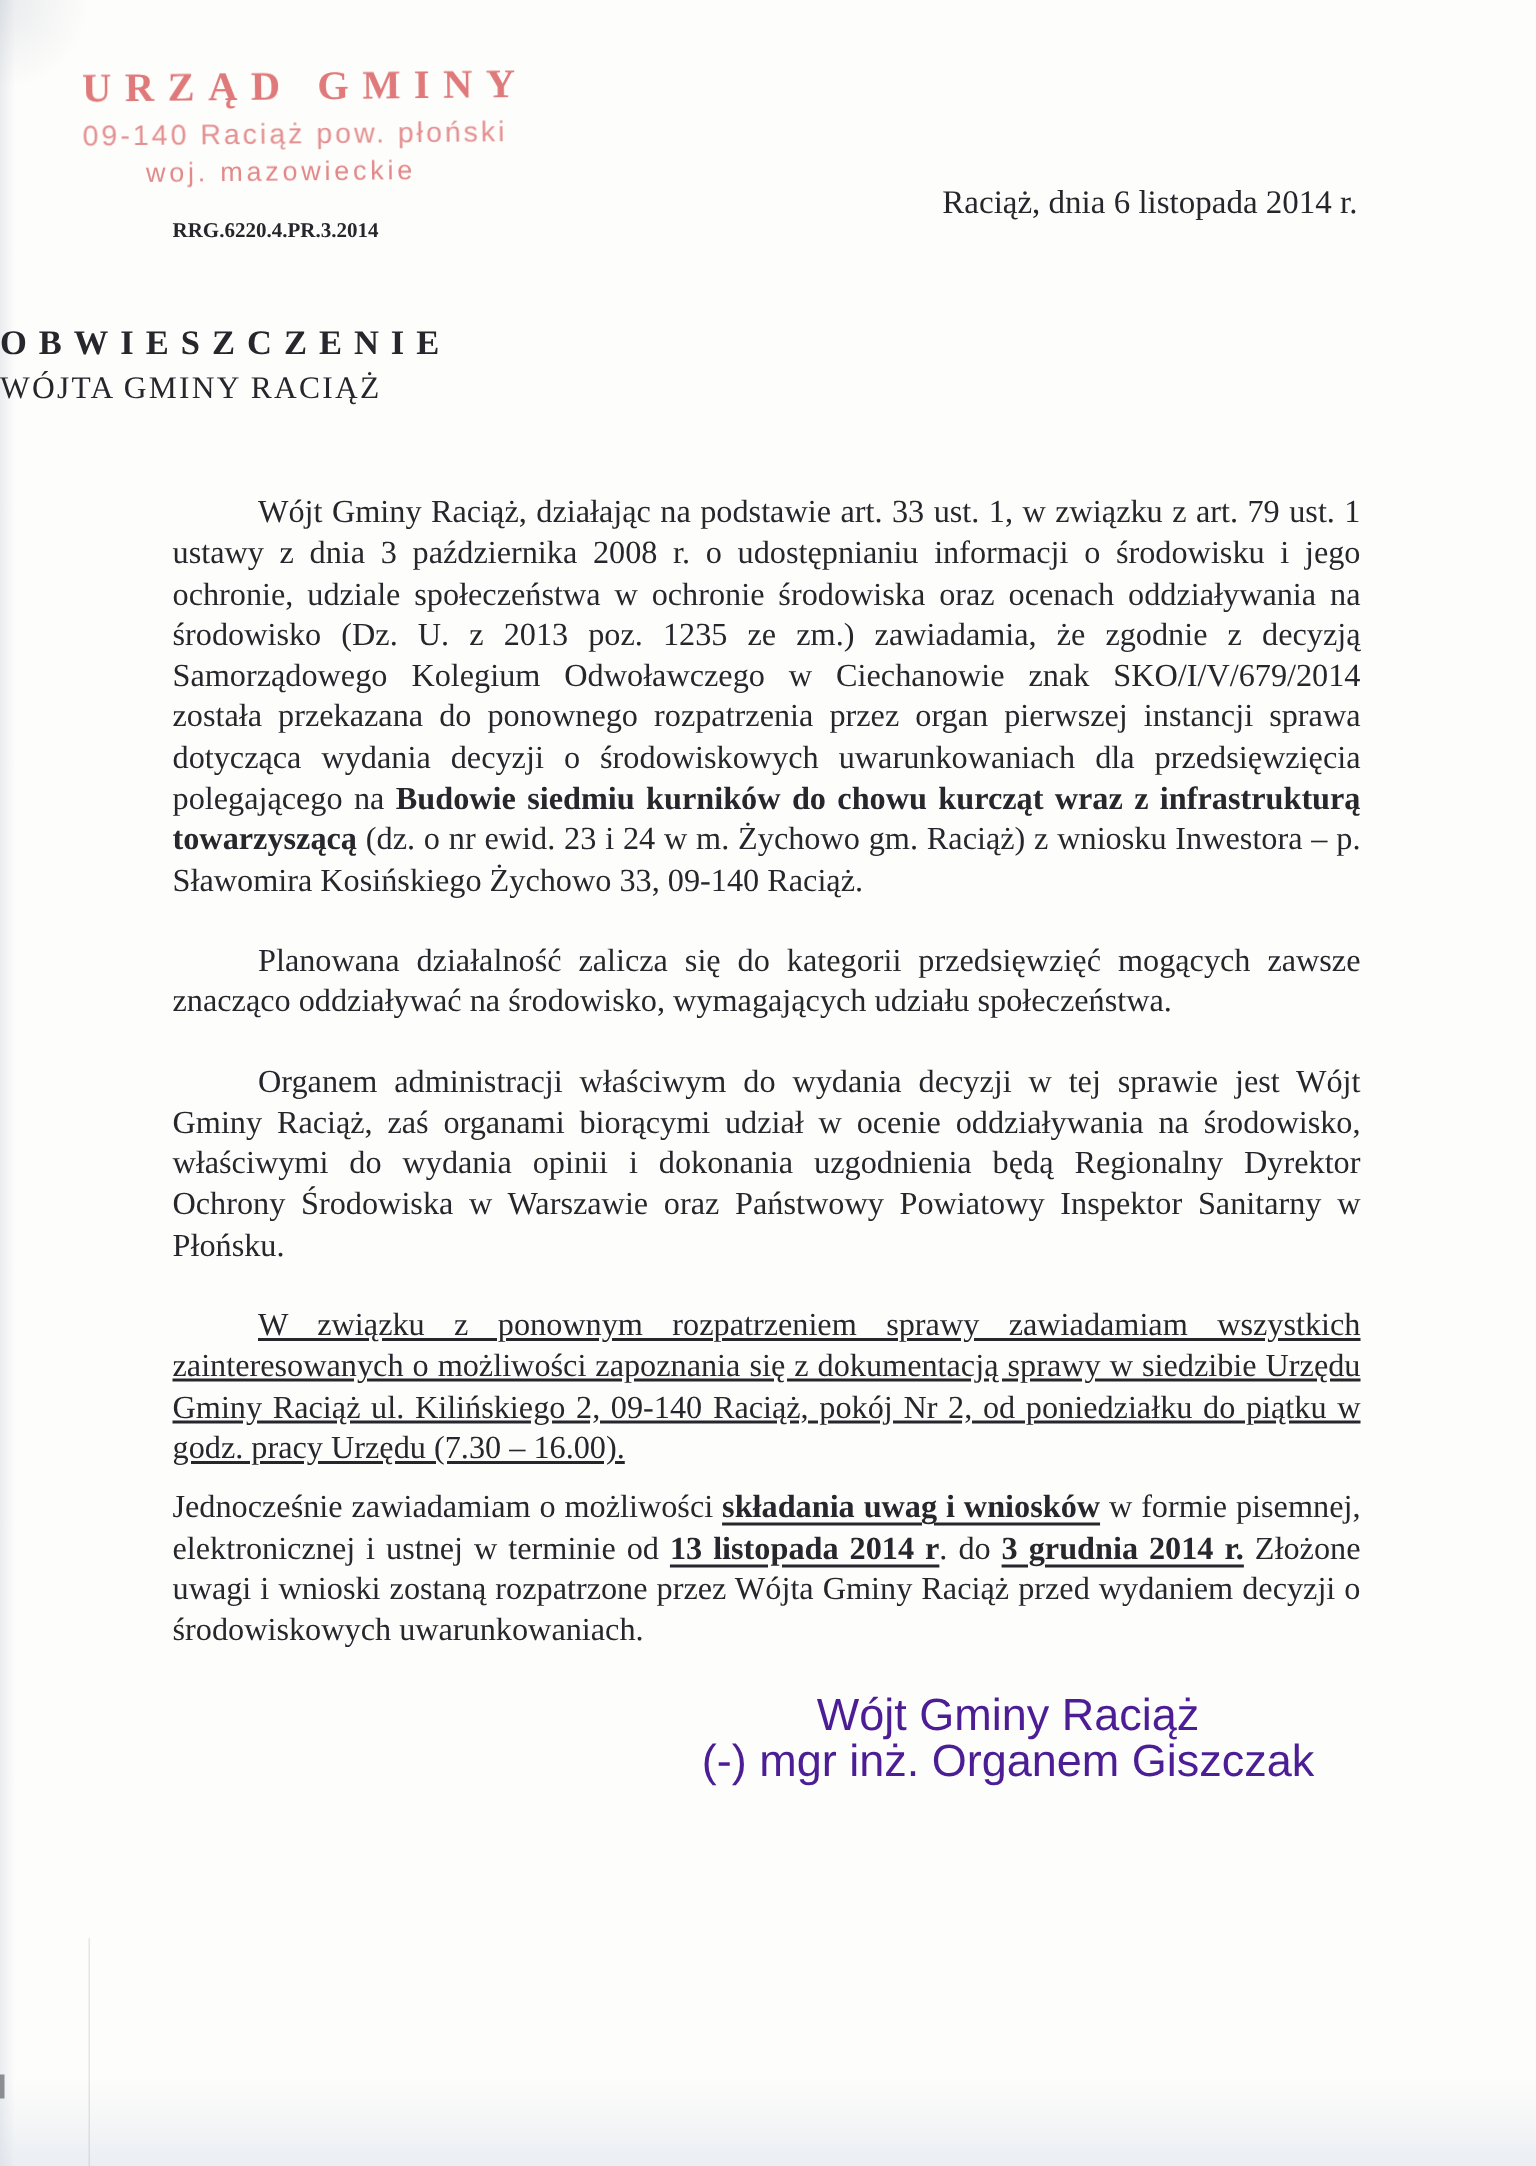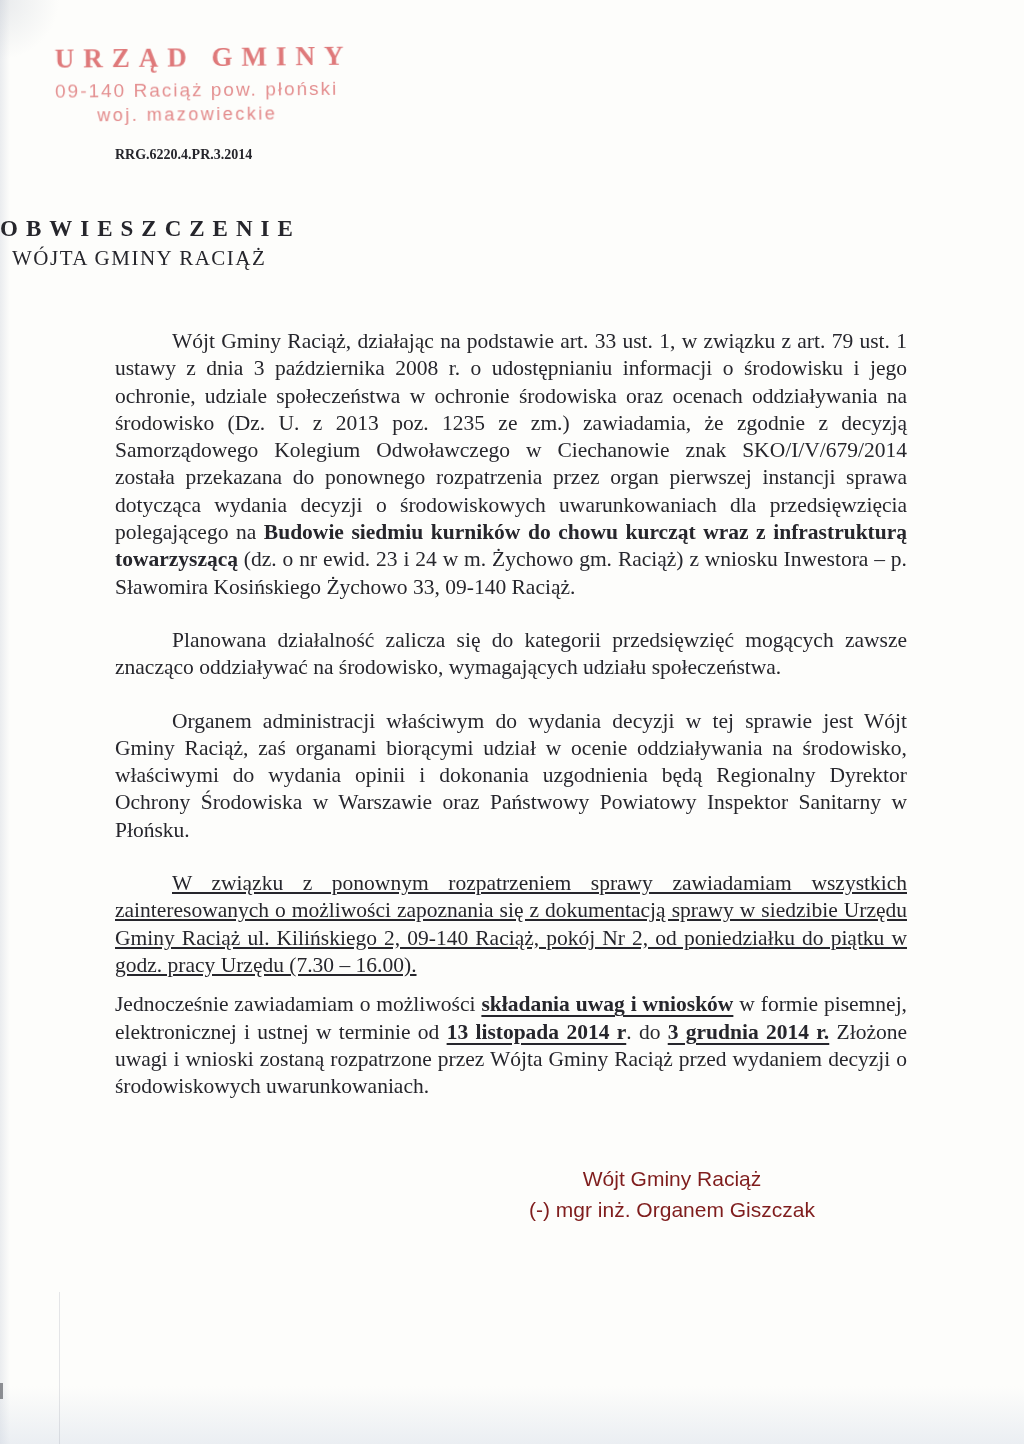--- a/index.html
+++ b/index.html
@@ -77,21 +77,21 @@
     font-size: 14px; white-space: nowrap; font-weight: bold;
   }
 
   .title-block {
     position: absolute; top: 216px; left: 0; width: 1024px;
   }
   .title-main {
     font-size: 23px; font-weight: bold; letter-spacing: 8px;
   }
   .title-sub {
-    font-size: 21px; letter-spacing: 1.5px; margin-top: 4px; padding-left: 12px;
+    font-size: 21px; letter-spacing: 1.5px; margin-top: 4px;
   }
 
   .body-block {
     position: absolute; top: 328px; left: 115px; width: 792px;
     font-size: 21.5px; line-height: 27.3px;
     text-align: justify;
     hyphens: none;
   }
   .body-block p { margin: 0 0 26px 0; text-indent: 57px; }
   .body-block p.flush { text-indent: 0; margin-top: 12px; }
@@ -101,42 +101,42 @@
     font-weight: bold;
     text-decoration: underline;
     text-decoration-thickness: 2px;
     text-underline-offset: 4px;
   }
 
   .signature {
     position: absolute; top: 1128px; left: 432px; width: 480px;
     text-align: center;
     font-family: "Liberation Sans", sans-serif;
-    font-size: 21px; line-height: 31px;
-    color: #7f1d1d;
-    margin-top: 35px;
+    font-size: 30px; line-height: 31px;
+    color: #4c1d95;
   }
 </style>
 </head>
 <body>
 
 <div class="sheet">
 
   <div class="edge-left"></div>
   <div class="edge-bottom"></div>
   <div class="corner-top-left"></div>
   <div class="artifact-tick"></div>
   <div class="artifact-vline"></div>
 
   <div class="stamp">
     <div class="stamp-line1">URZĄD GMINY</div>
     <div class="stamp-line2">09-140 Raciąż pow. płoński</div>
     <div class="stamp-line3">woj. mazowieckie</div>
   </div>
 
+  <div class="place-date">Raciąż, dnia 6 listopada 2014 r.</div>
   <div class="ref-number">RRG.6220.4.PR.3.2014</div>
 
   <div class="title-block">
     <div class="title-main">OBWIESZCZENIE</div>
     <div class="title-sub">WÓJTA GMINY RACIĄŻ</div>
   </div>
 
   <div class="body-block">
     <p><span>Wójt Gminy Raciąż, działając na podstawie art. 33 ust. 1, w związku z art. 79 ust. 1 ustawy z dnia 3 października 2008 r. o udostępnianiu informacji o środowisku i jego ochronie, udziale społeczeństwa w ochronie środowiska oraz ocenach oddziaływania na środowisko (Dz. U. z 2013 poz. 1235 ze zm.) zawiadamia, że zgodnie z decyzją Samorządowego Kolegium Odwoławczego w Ciechanowie znak SKO/I/V/679/2014 została przekazana do ponownego rozpatrzenia przez organ pierwszej instancji sprawa dotycząca wydania decyzji o środowiskowych uwarunkowaniach dla przedsięwzięcia polegającego na </span><span class="b">Budowie siedmiu kurników do chowu kurcząt wraz z infrastrukturą towarzyszącą</span><span> (dz. o nr ewid. 23 i 24 w m. Żychowo gm. Raciąż) z wniosku Inwestora – p. Sławomira Kosińskiego Żychowo 33, 09-140 Raciąż.</span></p>
 

